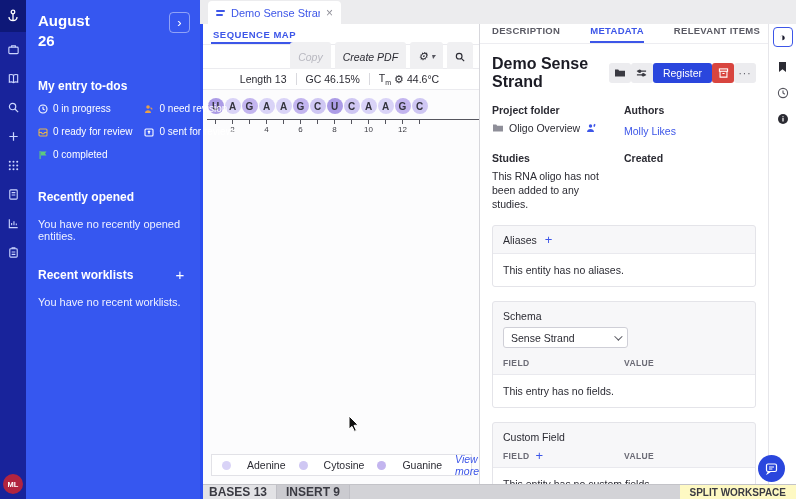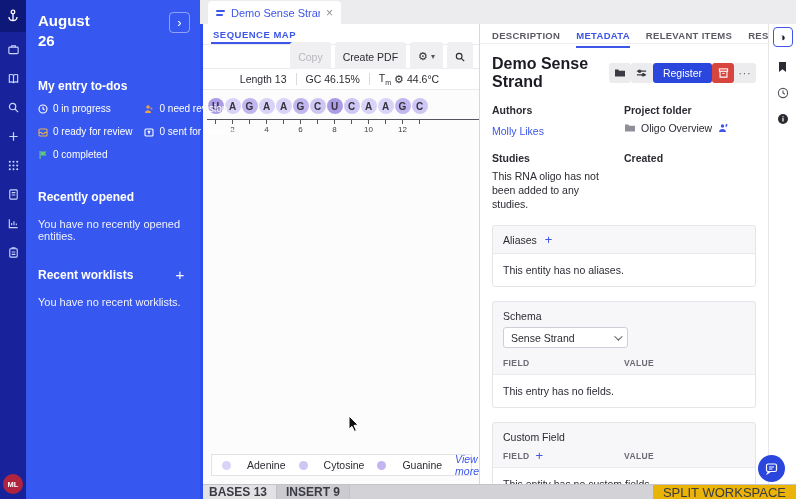--- a/index.html
+++ b/index.html
@@ -49,21 +49,21 @@
   .main { position:absolute; top:24px; left:0; right:0; bottom:15px; display:flex; }
 
   
   .seq-panel { width:280px; border-right:1px solid #d7d7dc; background:#fcfcfd; position:relative; display:flex; flex-direction:column; }
   .subtabs { height:21px; background:#fff; border-bottom:1px solid #ebebef; display:flex; padding-left:11px; }
   .subtab { font-size:9.5px; font-weight:700; letter-spacing:.5px; color:#3d56e8;
             border-bottom:2px solid #3d56e8; padding:5px 2px 0 2px; cursor:pointer; }
   .toolbar { height:24px; background:#fff; border-bottom:1px solid #ebebef; display:flex; justify-content:flex-end;
              align-items:center; gap:4px; padding:0 6px; }
   .tbtn { font-size:10.5px; height:30px; padding:0 8px; border:none; border-radius:3px; background:#f0f0f2;
-          color:#2b2b33; cursor:pointer; display:flex; align-items:center; gap:3px; }
+          color:#2b2b33; cursor:pointer; display:flex; align-items:center; gap:3px;font-style:italic; }
   .tbtn.disabled { color:#b8b8c0; }
   .tbtn .gear { font-size:11px; line-height:1; }
   .tbtn .caret { font-size:8px; color:#55555e; }
   .stats { height:21px; background:#fff; border-bottom:1px solid #ebebef; display:flex; align-items:center;
            justify-content:center; gap:9px; font-size:10.5px; color:#2b2b33; }
   .stat { display:flex; align-items:center; gap:3px; }
   .stat-sep { width:1px; height:12px; background:#d9d9de; }
   sub { font-size:7px; }
   .canvas { position:relative; flex:1; }
   .bases { display:flex; padding:8px 0 0 7px; }
@@ -76,21 +76,21 @@
   .legend { position:absolute; left:11px; right:7px; bottom:8px; height:22px; background:#fff;
             border:1px solid #e2e2e7; display:flex; align-items:center; gap:13px; padding:0 10px;
             font-size:10.5px; color:#2b2b33; }
   .legend-item { display:flex; align-items:center; gap:16px; }
   .legend-dot { width:9px; height:9px; border-radius:50%; }
   .view-more { margin-left:auto; color:#3d56e8; font-size:10.5px; cursor:pointer; text-decoration:none;font-style:italic; }
 
   
   .right-panel { flex:1; background:#fff; display:flex; min-width:0; }
   .rbody { flex:1; min-width:0; display:flex; flex-direction:column; }
-  .rtabs { height:20px; border-bottom:1px solid #ededf1; display:flex; align-items:flex-start; gap:16px; padding-left:12px; }
+  .rtabs { height:20px; border-bottom:1px solid #ededf1; display:flex; align-items:flex-end; gap:30px; padding-left:12px; }
   .rtab { font-size:9.5px; font-weight:700; letter-spacing:.3px; color:#5a5a64; cursor:pointer;
           height:24px; display:flex; align-items:center; border-bottom:2px solid transparent; white-space:nowrap; }
   .rtab.active { color:#3d56e8; border-bottom-color:#3d56e8; }
   .rcontent { padding:11px 12px 0 12px; overflow:hidden; }
   .title-row { display:flex; align-items:center; }
   .entity-title { font-size:16px; font-weight:700; color:#1b1b24; }
   .title-actions { margin-left:auto; display:flex; gap:0; align-items:center; }
   .abtn { height:20px; min-width:22px; border:none; border-radius:3px; background:#ececef; color:#3a3a42;
           display:flex; align-items:center; justify-content:center; cursor:pointer; padding:0 4px; }
   .abtn.primary { background:#2a46dd; color:#fff; font-size:10.5px; padding:0 10px; }
@@ -121,22 +121,22 @@
   .panel-toggle { width:20px; height:20px; border:1px solid #3d56e8; border-radius:4px; background:#fff;
                   color:#1b1b2e; font-size:11px; line-height:17px; cursor:pointer; }
   .rstrip-icon { margin-top:14px; cursor:pointer; display:flex; }
 
   
   .bottombar { position:absolute; left:0; right:0; bottom:0; height:15px; background:#d3d3d7;
                display:flex; align-items:stretch; border-top:1px solid #c3c3c8; }
   .bbtab { padding:0 9px; font-size:12px; font-weight:700; color:#3a3a42; display:flex; align-items:center;
            border-right:1px solid #bfbfc5; cursor:pointer; background:#cbcbd0; }
   .bbtab.active { background:#e2e2e5; }
-  .split-btn { margin-left:auto; padding:0 10px; font-size:13px; font-weight:400; color:#3a3a42;
-               display:flex; align-items:center; background:#eab308; cursor:pointer; }
+  .split-btn { margin-left:auto; padding:0 10px; font-size:10px; font-weight:700; color:#3a3a42;
+               display:flex; align-items:center; background:#fef9c3; cursor:pointer; }
 
   .chat-fab { position:absolute; right:11px; bottom:17px; width:27px; height:27px; border-radius:50%;
               background:#2a46dd; display:flex; align-items:center; justify-content:center; z-index:30;
               border:none; cursor:pointer; }
   .cursor { position:absolute; left:348px; top:415px; z-index:50; pointer-events:none; }
 </style>
 </head>
 <body>
 
 <div class="app">
@@ -420,36 +420,36 @@
                     <rect x="1.5" y="1" width="9" height="2.6"></rect>
                       <path d="M2.2 3.6V10h7.6V3.6M4.8 6h2.4"></path>
                   </svg>
                 </button>
                 <button class="abtn more-dots">···</button>
               </div>
             </div>
 
             <div class="meta-grid">
               <div>
-                <div class="meta-label">Authors</div>
-                <a class="meta-value meta-link">Molly Likes</a>
-              </div>
-              <div>
                 <div class="meta-label">Project folder</div>
                 <div class="meta-value meta-inline">
                   <svg width="12" height="10" viewBox="0 0 12 10" fill="#8f8f99">
                     <path d="M1 1.5h3.2l1 1.2H11v5.8H1z"></path>
                   </svg>
                   <span>Oligo Overview</span>
                   <svg width="11" height="11" viewBox="0 0 11 11" fill="#3d56e8">
                     <circle cx="5.5" cy="3" r="1.7"></circle>
                       <path d="M2 9c0-2 1.6-3 3.5-3S9 7 9 9z"></path>
                       <path d="M8.2 2.2L9.6.8l1.4 1.4h-1v1.6H8.6V2.2z"></path>
                   </svg>
                 </div>
+              </div>
+              <div>
+                <div class="meta-label">Authors</div>
+                <a class="meta-value meta-link">Molly Likes</a>
               </div>
               <div>
                 <div class="meta-label">Studies</div>
                 <div class="meta-value">This RNA oligo has not been added to any studies.</div>
               </div>
               <div>
                 <div class="meta-label">Created</div>
               </div>
             </div>
 

